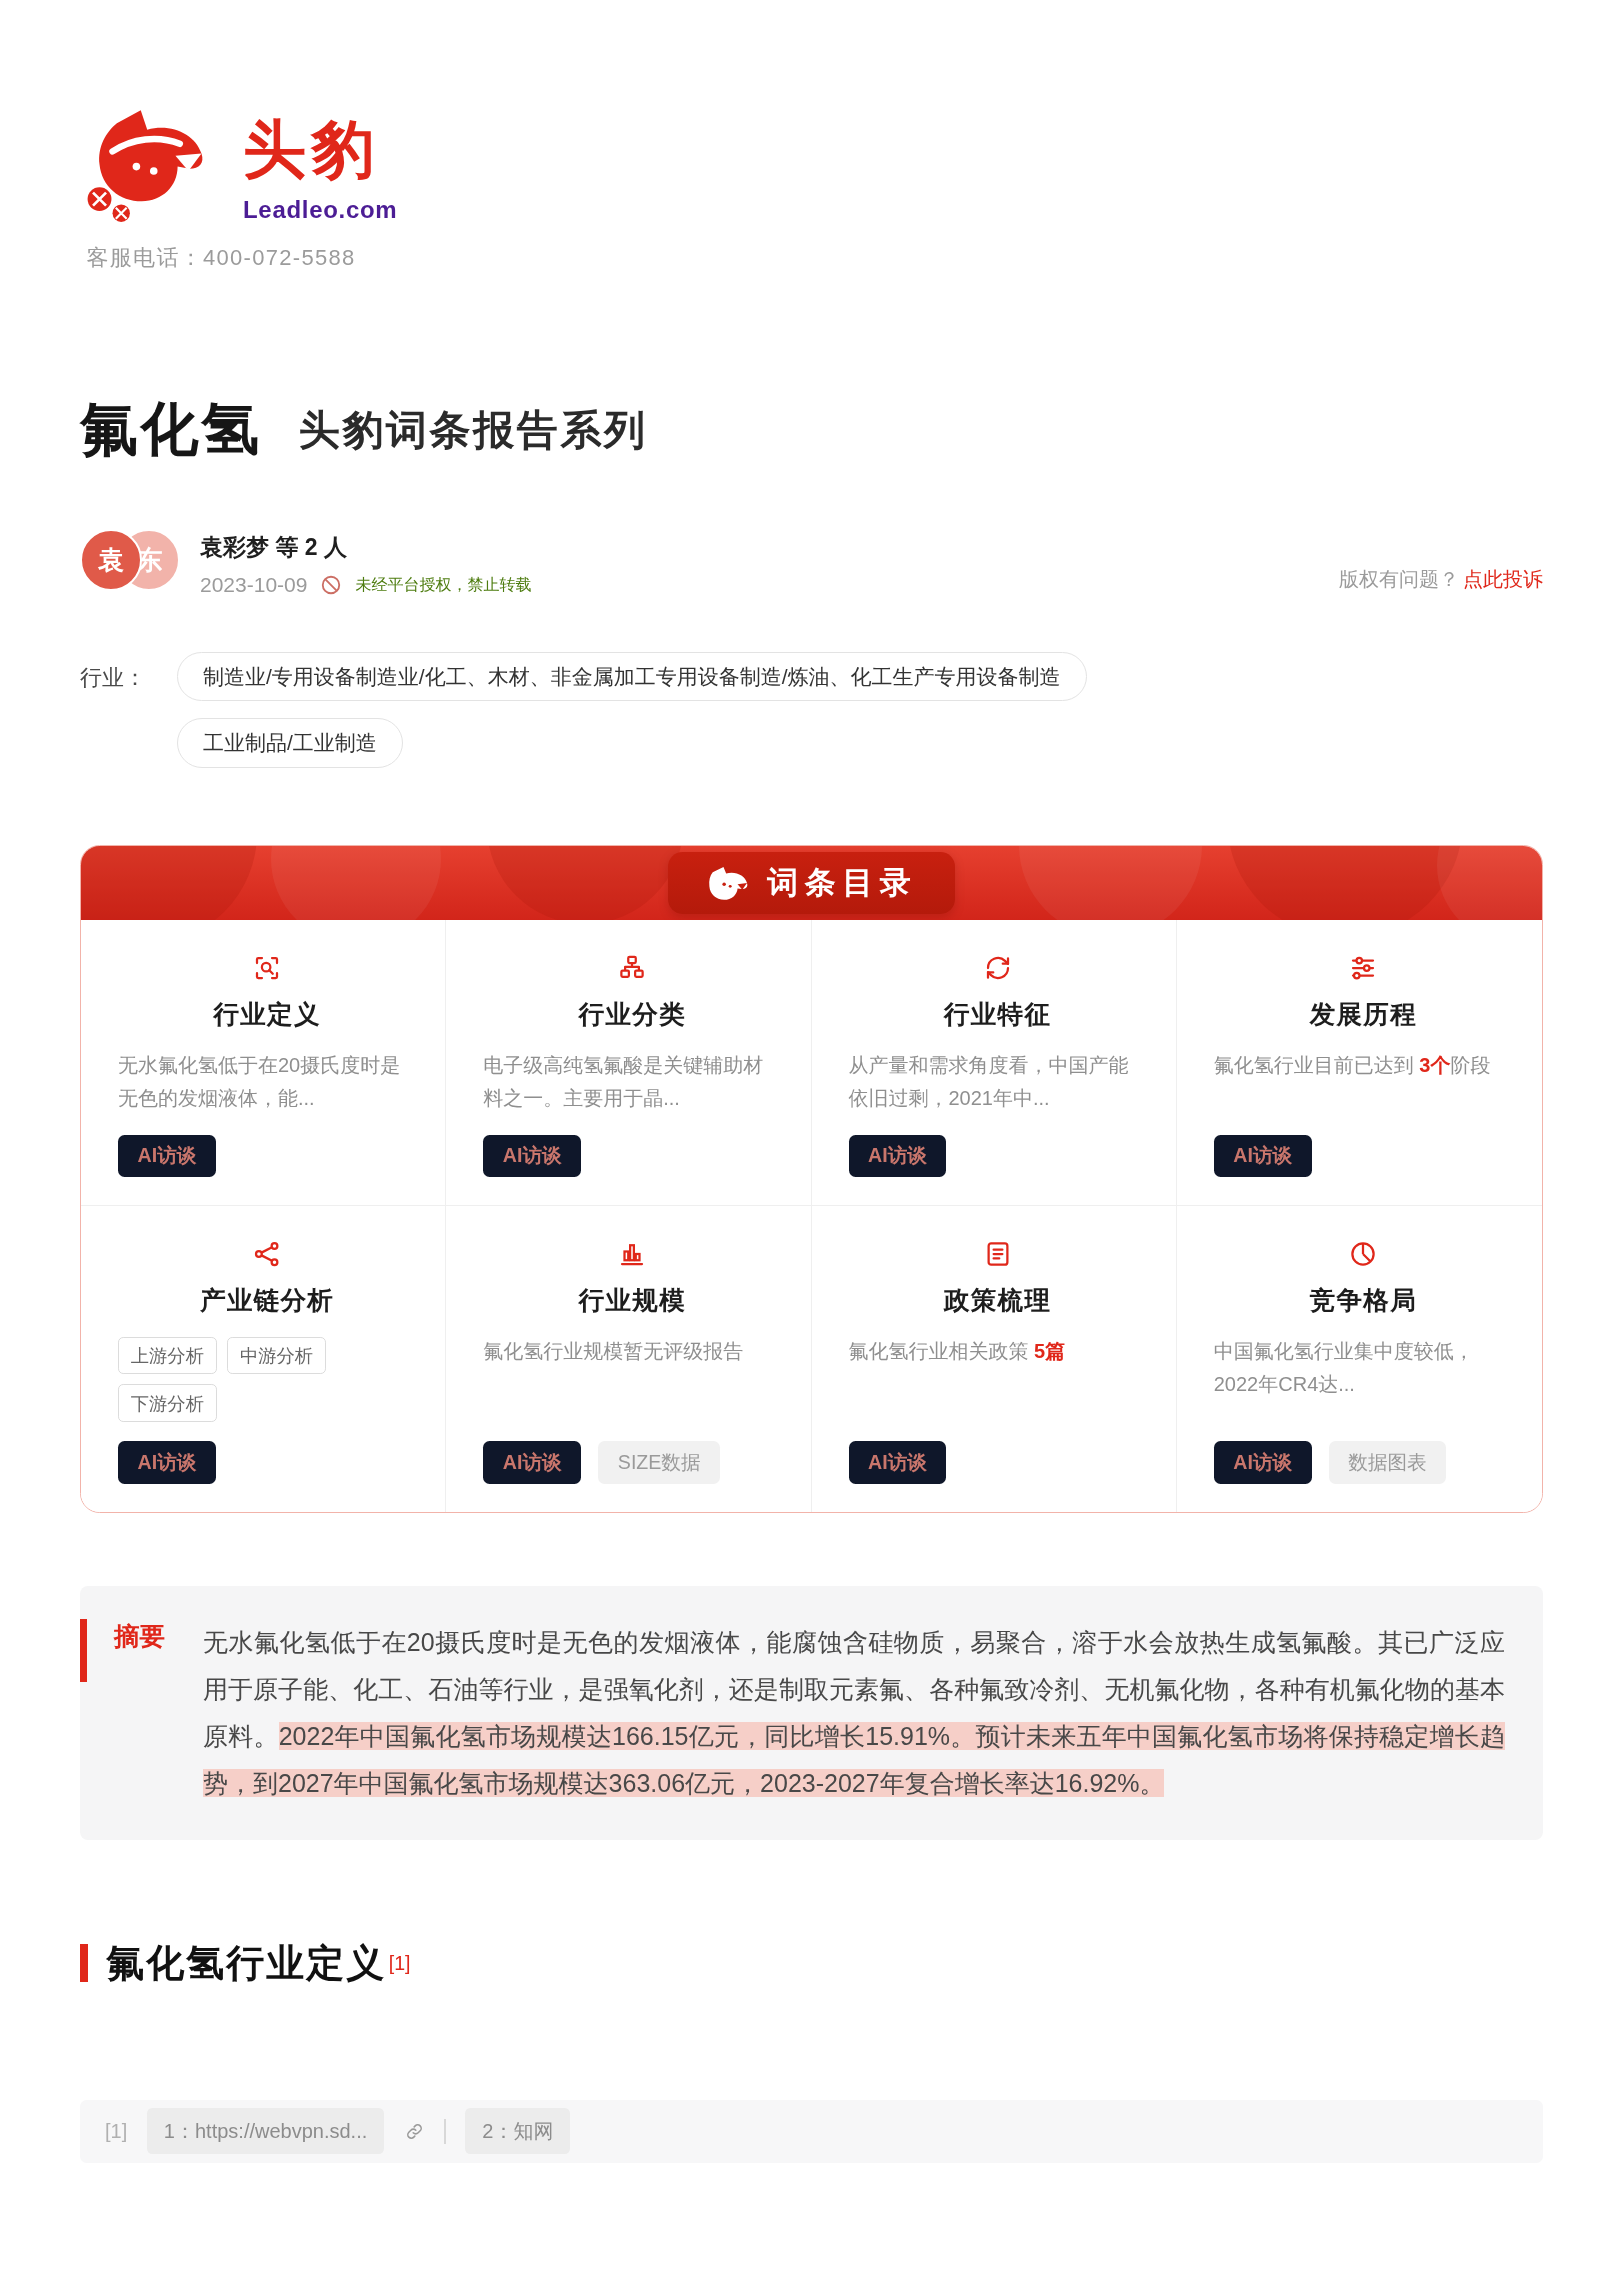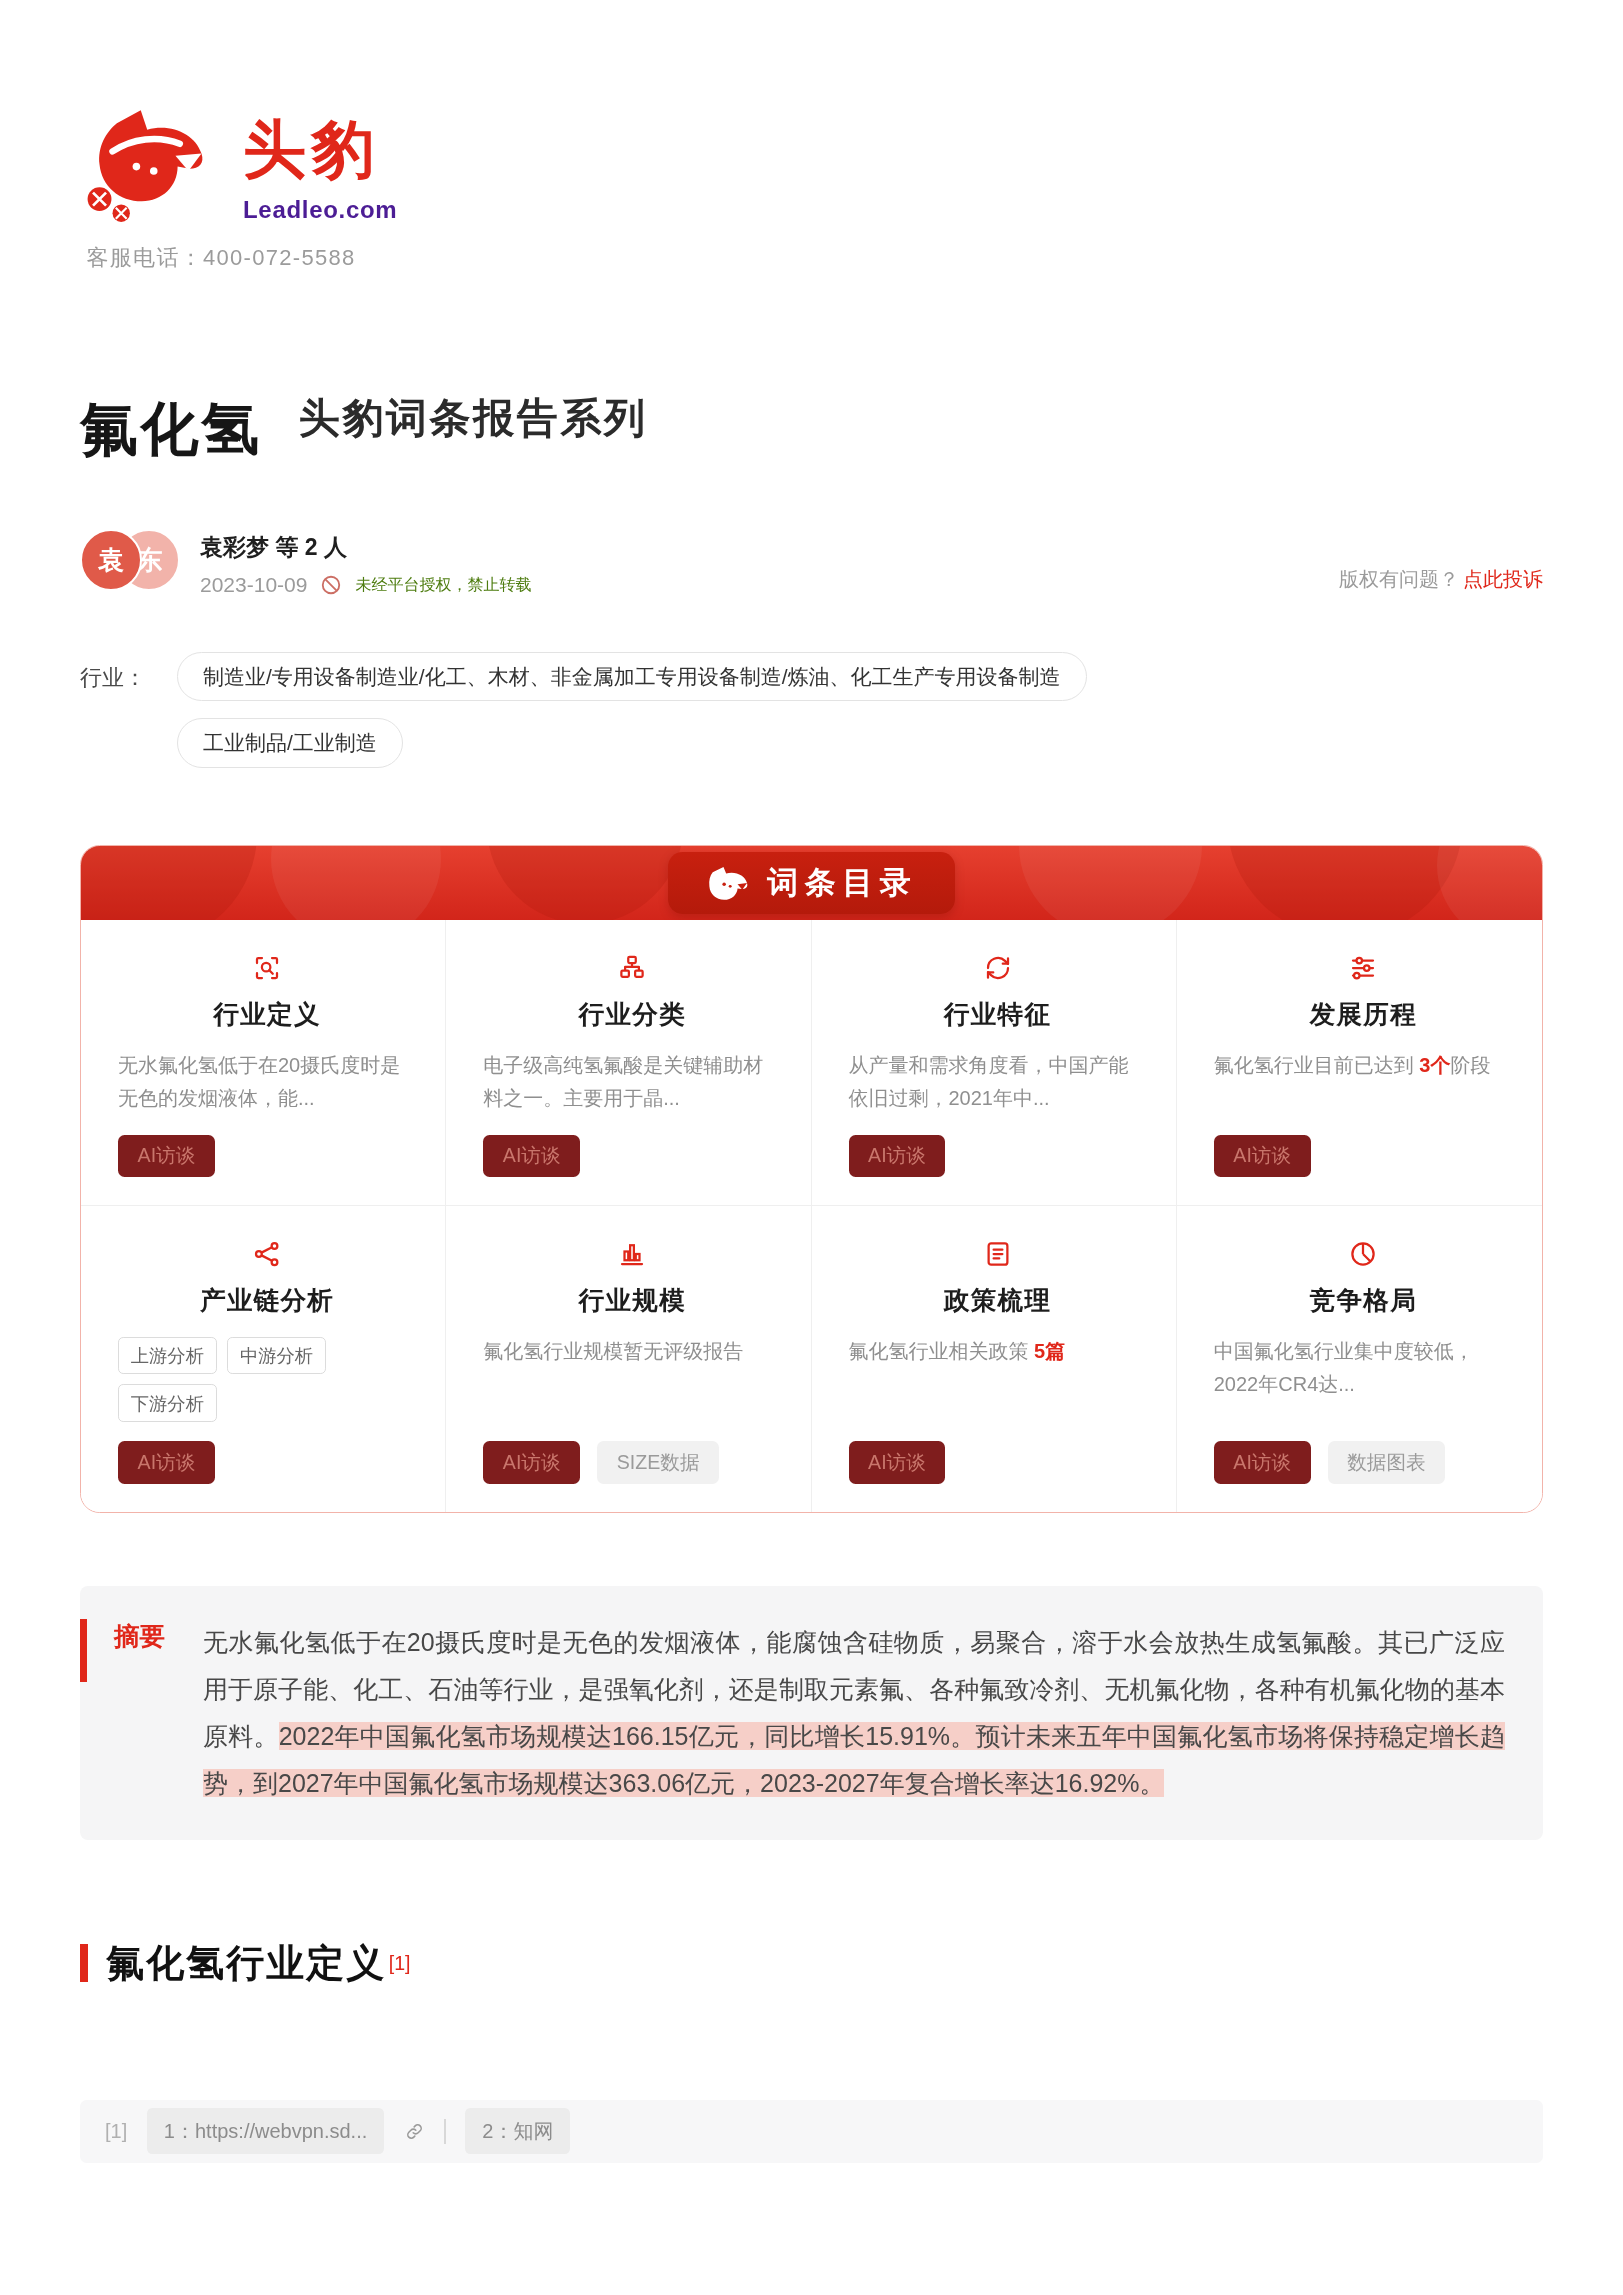--- a/index.html
+++ b/index.html
@@ -16,21 +16,21 @@
 
   
   .brand { display: flex; align-items: center; gap: 22px; }
   .brand-logo svg { width: 141px; height: 121px; display: block; }
   .brand-text { display: flex; flex-direction: column; gap: 3.9px; }
   .brand-name { font-size: 63px; font-weight: bold; color: #E0271A; letter-spacing: 5.2px; }
   .brand-domain { font-size: 24px; font-weight: bold; color: #4c1d95; letter-spacing: 0.7px; }
   .service-phone { margin-top: 17px; margin-left: 6.5px; font-size: 22px; color: #9b9b9b; letter-spacing: 1.3px; }
 
   
-  .title-row { margin-top: 118px; display: flex; align-items: flex-start; gap: 37px; }
+  .title-row { margin-top: 118px; display: flex; align-items: center; gap: 37px; }
   .doc-title { font-size: 58px; font-weight: bold; color: #161616; letter-spacing: 2.6px; }
   .doc-series { font-size: 41px; font-weight: 600; color: #2b2b2b; letter-spacing: 2.6px; }
 
   
   .meta-row { margin-top: 60px; display: flex; align-items: flex-start; }
   .avatars { display: flex; margin-right: 19.6px; }
   .avatar { width: 62px; height: 62px; border-radius: 50%; border: 2.6px solid #ffffff;
             display: flex; align-items: center; justify-content: center;
             color: #ffffff; font-size: 26px; font-weight: bold; }
   .avatar-1 { background: #E05A49; position: relative; z-index: 2; }
@@ -76,21 +76,21 @@
   .cell:nth-child(-n+4) { border-bottom: 1.3px solid #EFEFEF; }
   .cell-head { display: flex; align-items: center; gap: 14.4px; flex-direction: column; }
   .cicon svg { width: 30px; height: 30px; display: block; }
   .ctitle { font-size: 25.5px; font-weight: bold; color: #1d1d1d; letter-spacing: 1.3px; }
   .cdesc { margin-top: 17px; font-size: 20px; line-height: 33px; color: #8f8f8f; }
   .red-strong { color: #E0271A; font-weight: bold; }
   .chain-tags { margin-top: 18.3px; display: flex; gap: 10.5px; flex-wrap: wrap; }
   .chain-tag { border: 1.3px solid #DCDCDC; border-radius: 5.2px; padding: 5.2px 11.8px; font-size: 18.3px; color: #666666; }
   .ctags { margin-top: auto; padding-top: 19.6px; display: flex; gap: 17px; }
   .tag { padding: 7.9px 19.6px; border-radius: 6.5px; font-size: 19.6px; white-space: nowrap; cursor: pointer; }
-  .tag-ai { background: #7f1d1d; color: #C9766C; }
+  .tag-ai { background: #0f172a; color: #C9766C; font-weight: bold; }
   .tag-data { background: #F1F1F1; color: #9a9a9a; }
 
   
   .summary-box { margin-top: 73px; background: #F5F5F6; border-radius: 7.9px;
                  position: relative; display: flex; padding: 33px 38px 33px 0; }
   .summary-bar { position: absolute; left: 0; top: 33px; width: 6.5px; height: 63px; background: #E0271A; }
   .summary-label { flex: none; width: 123px; padding-left: 34px; font-size: 25.5px; font-weight: bold; color: #E0271A; }
   .summary-text { font-size: 25px; line-height: 47px; color: #484848; text-align: justify; }
   .summary-highlight { background: #F6CFC8; }
 

